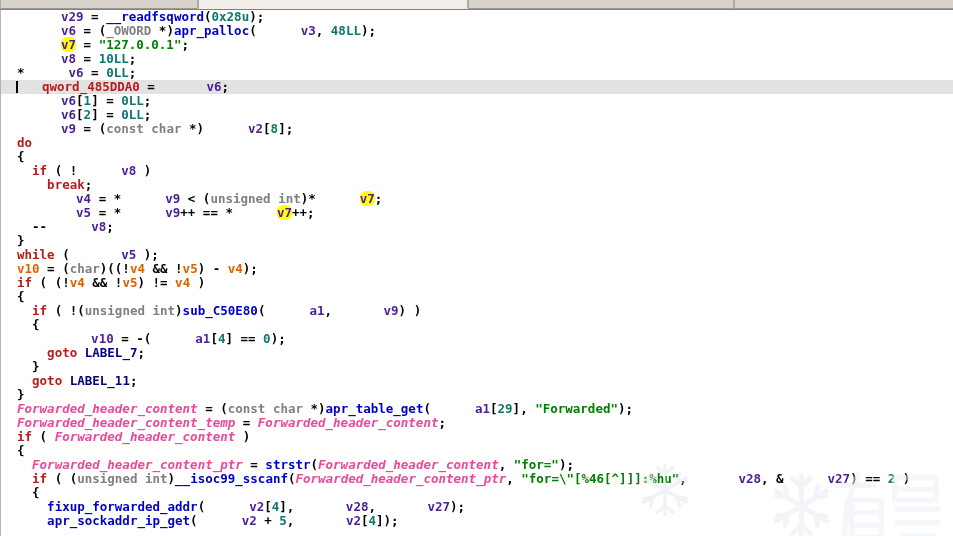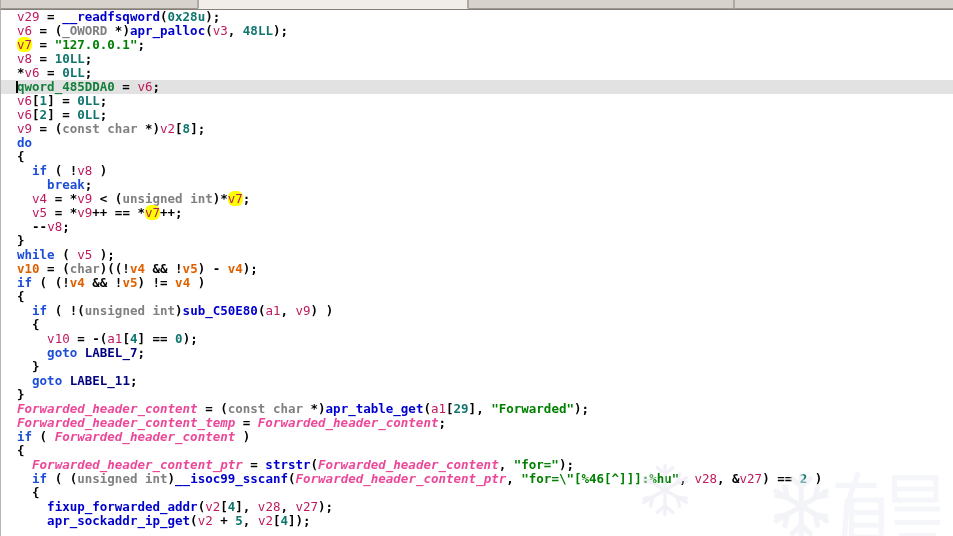--- a/index.html
+++ b/index.html
@@ -81,26 +81,26 @@
   .caret {
     position: absolute;
     left: 15px;
     top: 1px;
     width: 2px;
     height: 12px;
     background: #000000;
   }
 
   
-  .kw    { color: #1d4ed8; }              
+  .kw    { color: #b91c1c; }              
   .typ   { color: #808080; }              
-  .var   { color: #be185d; font-weight: normal; }  
+  .var   { color: #4c1d95; font-weight: bold; margin-left: 44px; }  
   .varm  { color: #e06000; font-weight: bold; }  
   .fn    { color: #0000cc; font-weight: bold; }  
-  .gbl   { color: #15803d; font-weight: bold; }  
+  .gbl   { color: #b91c1c; font-weight: bold; padding-left: 25px; }  
   .str   { color: #008000; font-weight: bold; }  
   .num   { color: #0f766e; font-weight: bold; }  
   .pun   { color: #000000; font-weight: bold; }  
   .lbl   { color: #000080; font-weight: bold; margin-top: 9px; }  
   .nm    { color: #ec4899; font-weight: bold; font-style: italic; }  
   .hl    { background: #ffff00; border-radius: 6px; }         
 
   
   #watermark {
     position: absolute;

